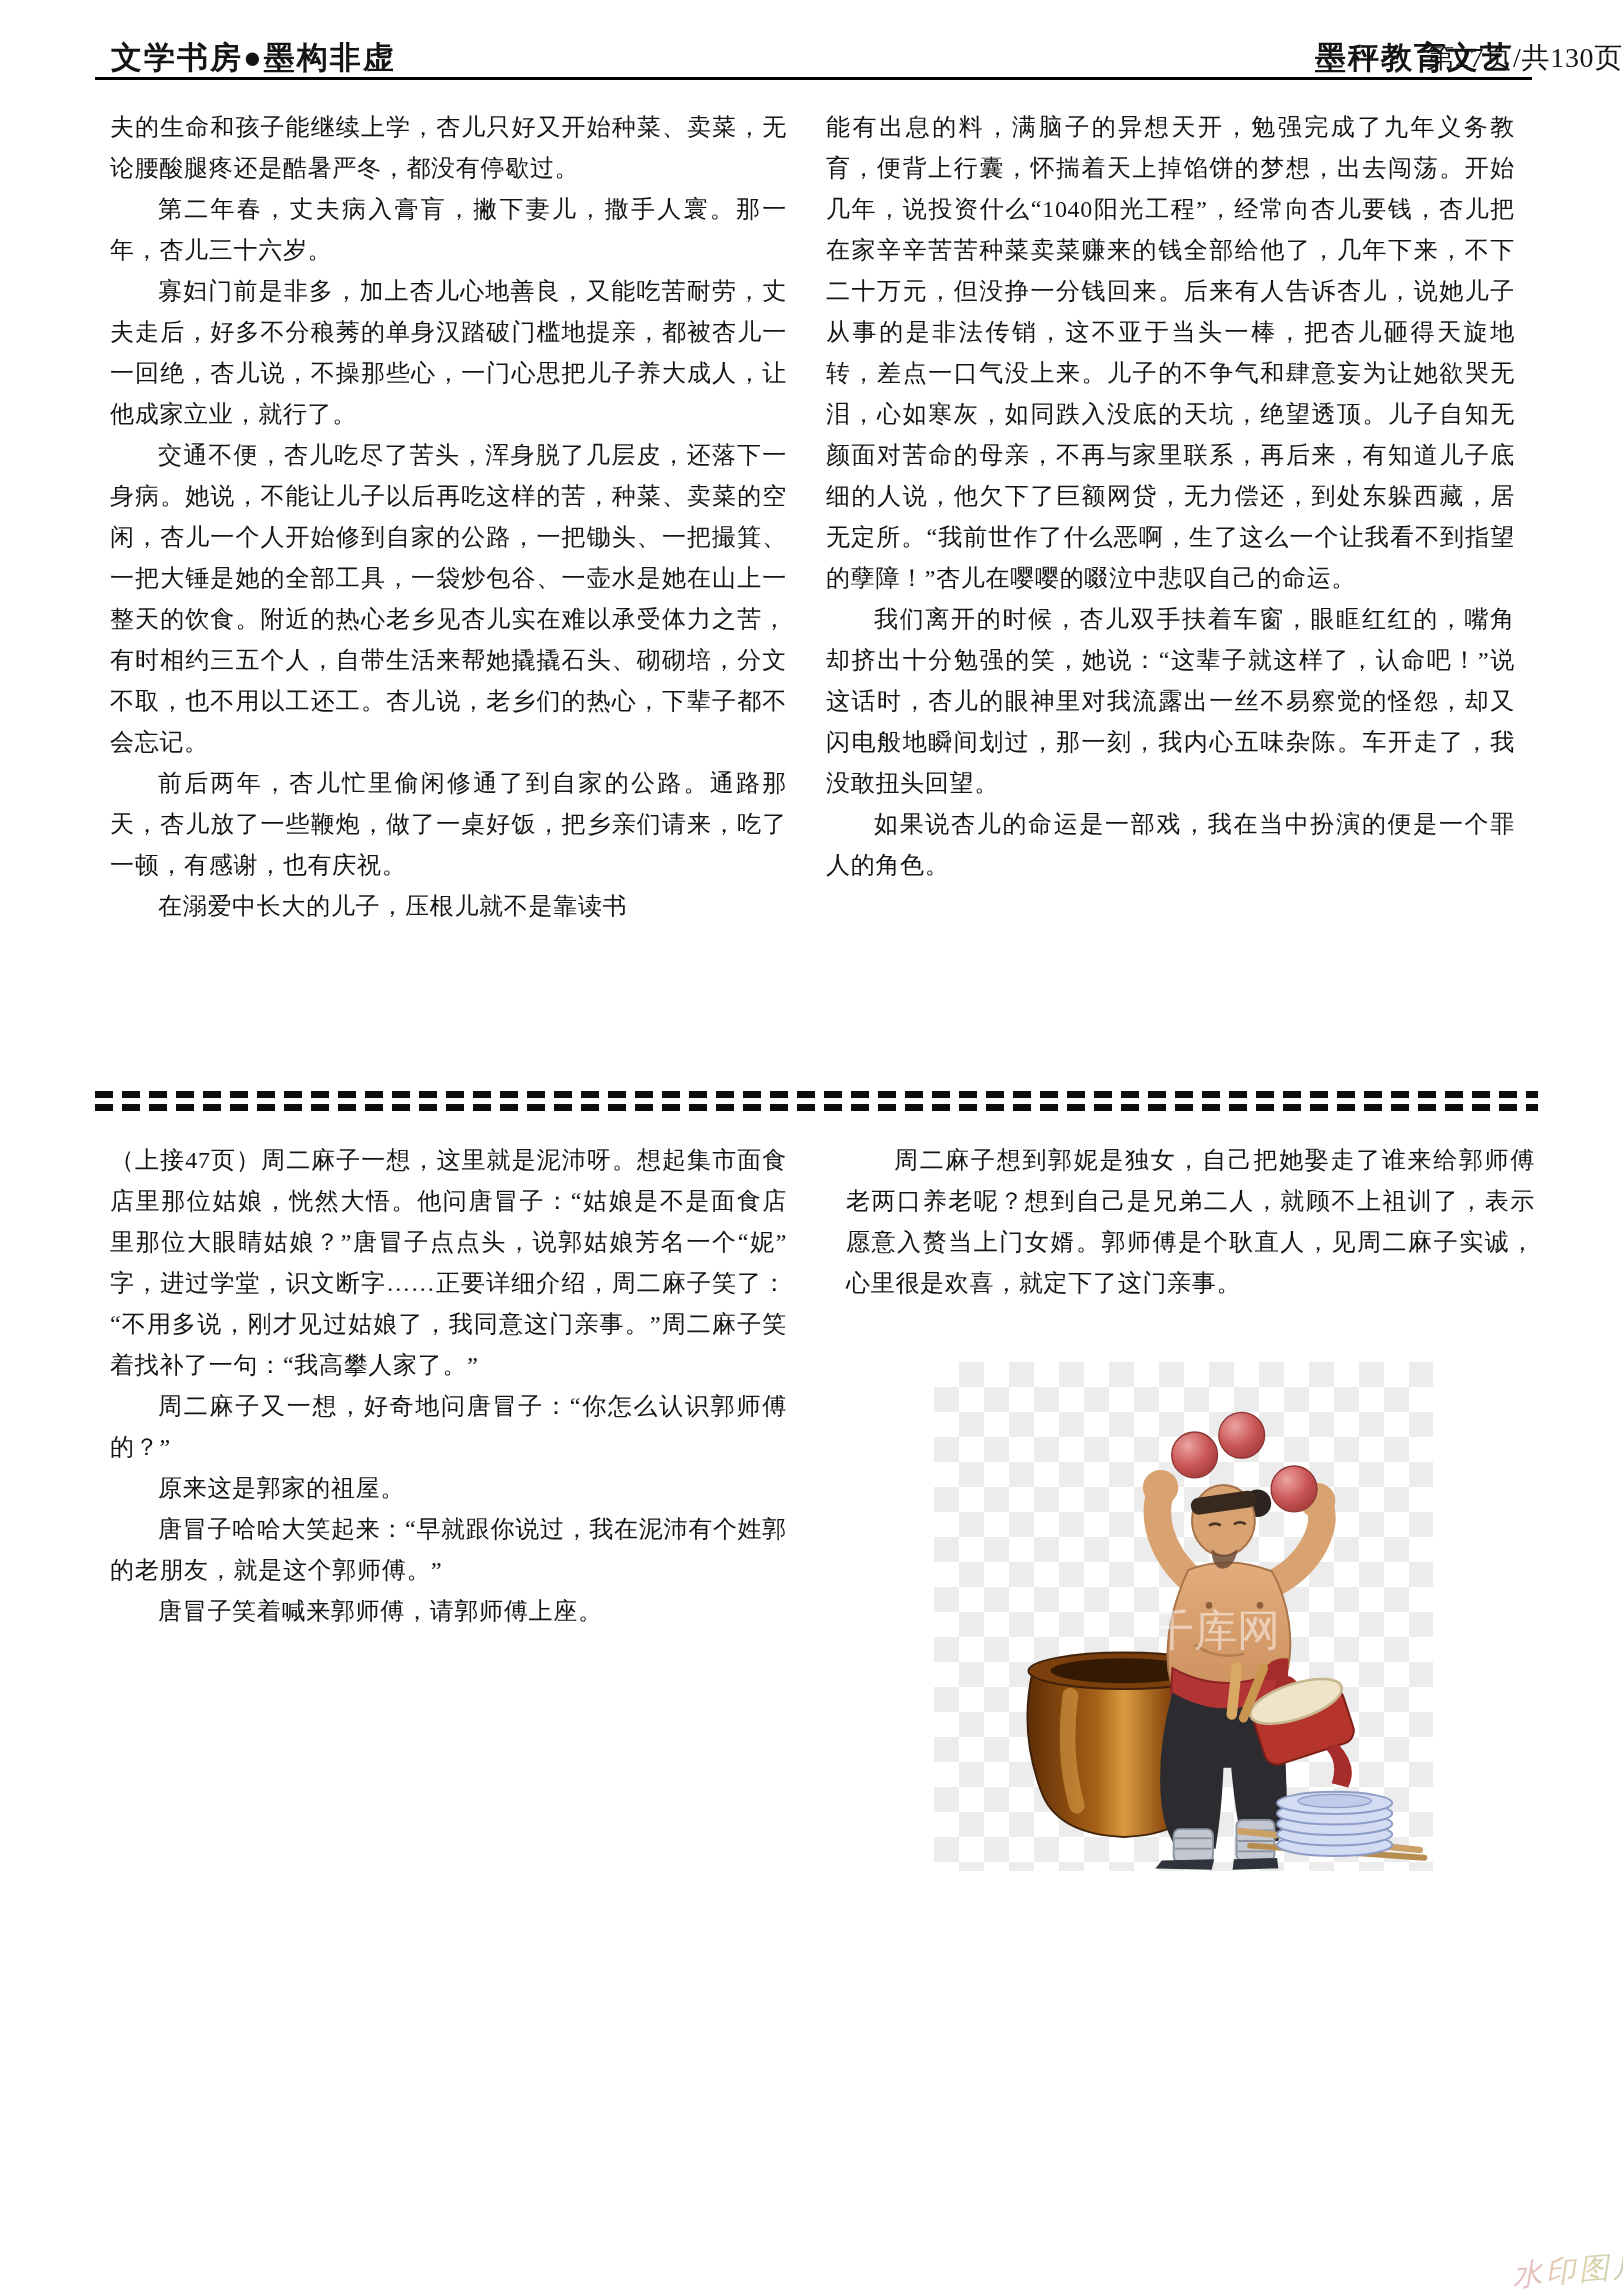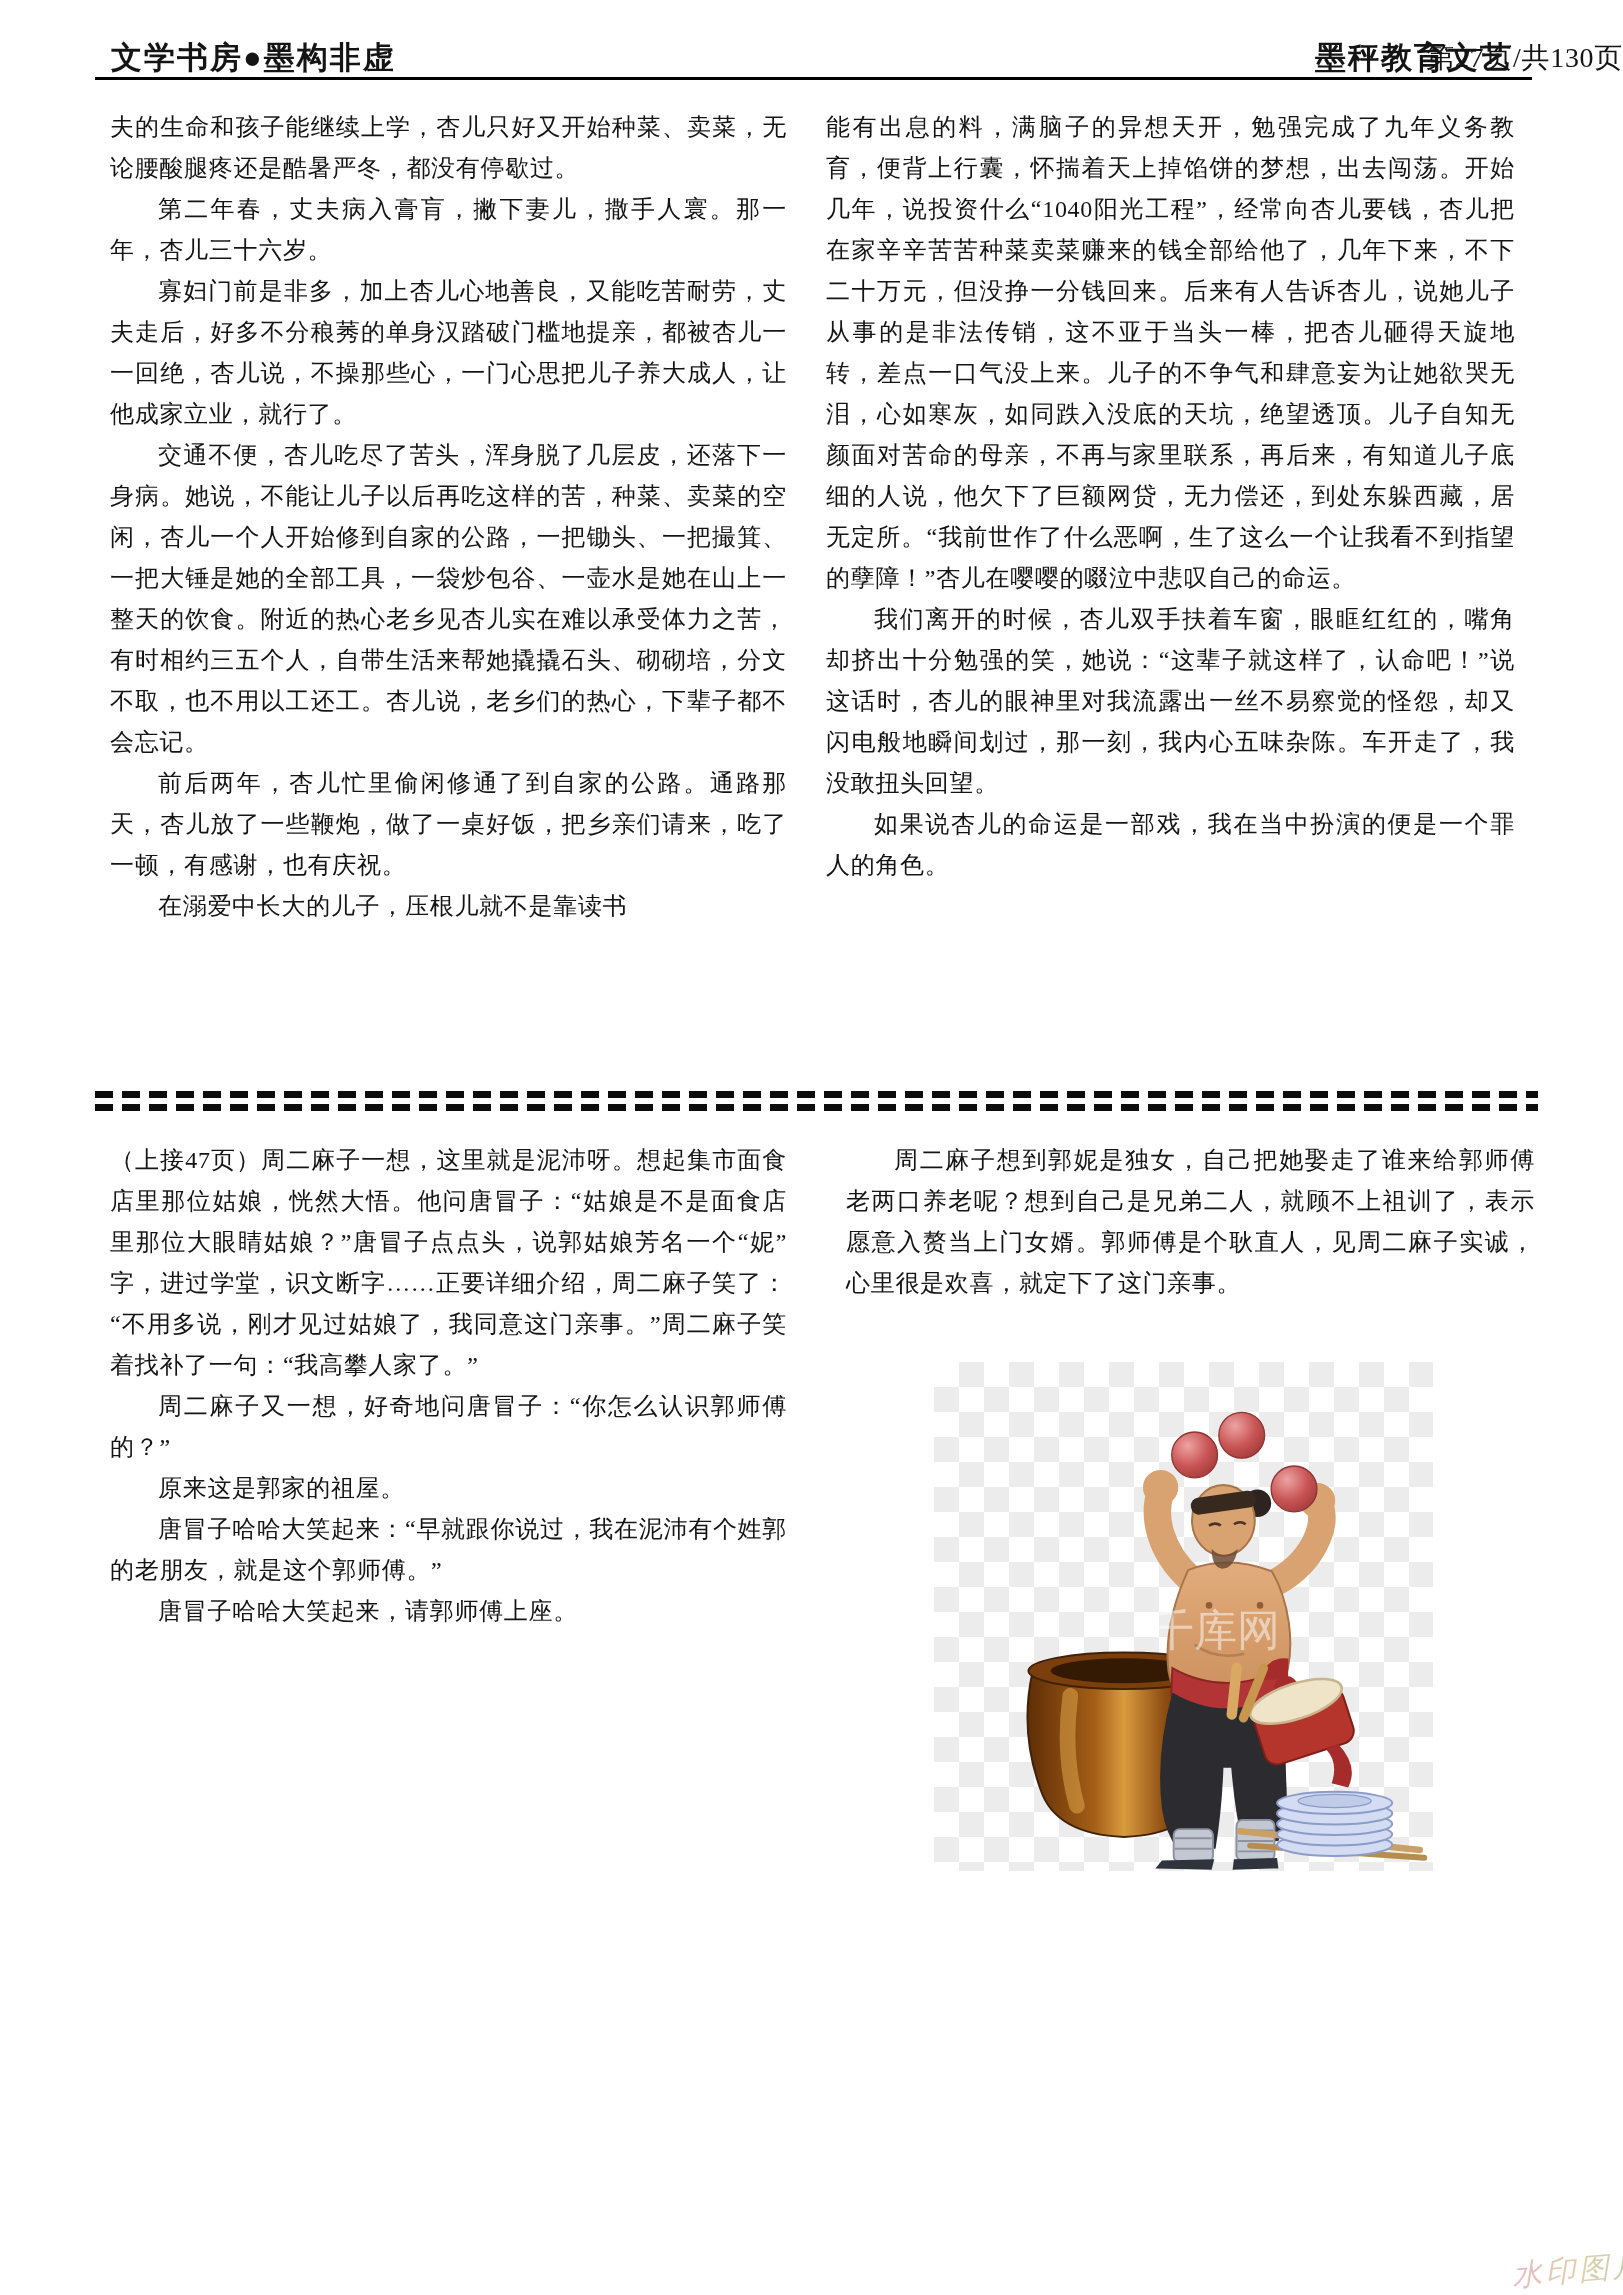--- a/index.html
+++ b/index.html
@@ -72,21 +72,21 @@
   </div>
 
   <div class="sep-row" id="sep1"></div>
   <div class="sep-row" id="sep2"></div>
 
   <div class="col" id="a2-left">
     <p class="noindent">（上接47页）周二麻子一想，这里就是泥沛呀。想起集市面食店里那位姑娘，恍然大悟。他问唐冒子：“姑娘是不是面食店里那位大眼睛姑娘？”唐冒子点点头，说郭姑娘芳名一个“妮”字，进过学堂，识文断字……正要详细介绍，周二麻子笑了：“不用多说，刚才见过姑娘了，我同意这门亲事。”周二麻子笑着找补了一句：“我高攀人家了。”</p>
     <p>周二麻子又一想，好奇地问唐冒子：“你怎么认识郭师傅的？”</p>
     <p>原来这是郭家的祖屋。</p>
     <p>唐冒子哈哈大笑起来：“早就跟你说过，我在泥沛有个姓郭的老朋友，就是这个郭师傅。”</p>
-    <p>唐冒子哈哈大笑起来，请郭师傅上座。</p>
+    <p>唐冒子笑着喊来郭师傅，请郭师傅上座。</p>
   </div>
 
   <div class="col" id="a2-right">
     <p>周二麻子想到郭妮是独女，自己把她娶走了谁来给郭师傅老两口养老呢？想到自己是兄弟二人，就顾不上祖训了，表示愿意入赘当上门女婿。郭师傅是个耿直人，见周二麻子实诚，心里很是欢喜，就定下了这门亲事。</p>
   </div>
 
   <div class="illu">
     <svg viewBox="0 0 762 778" width="499" height="509">
       <defs>
         <radialGradient id="ballg" cx="35%" cy="30%" r="75%">

